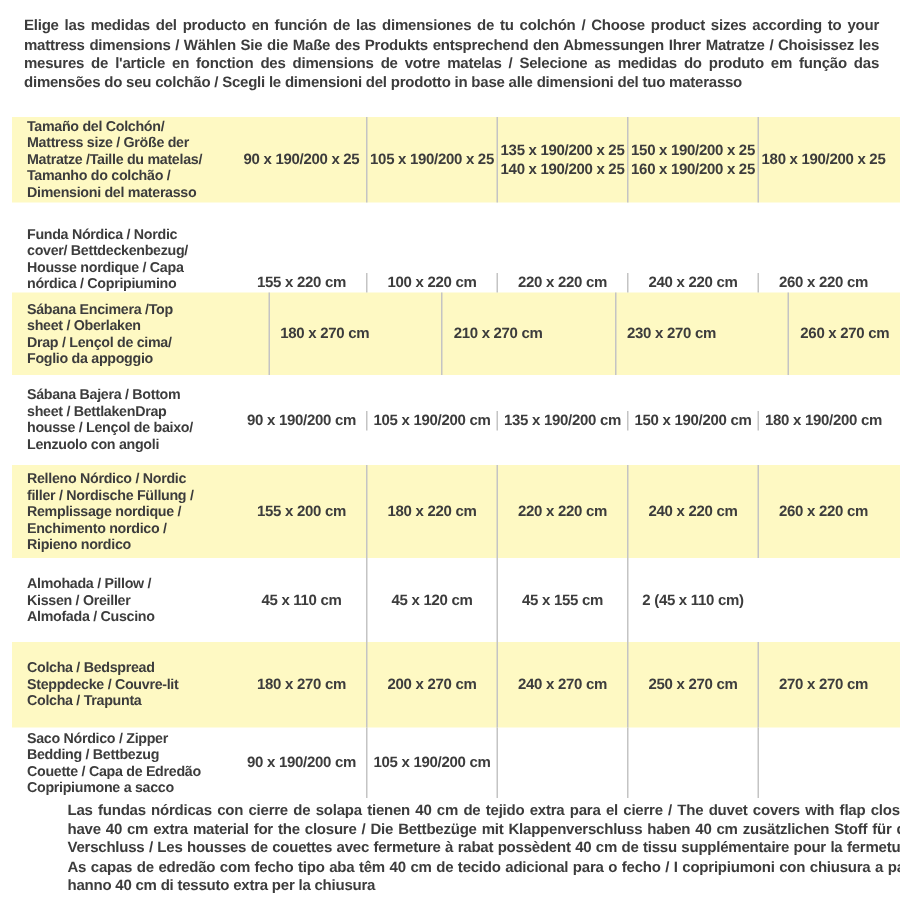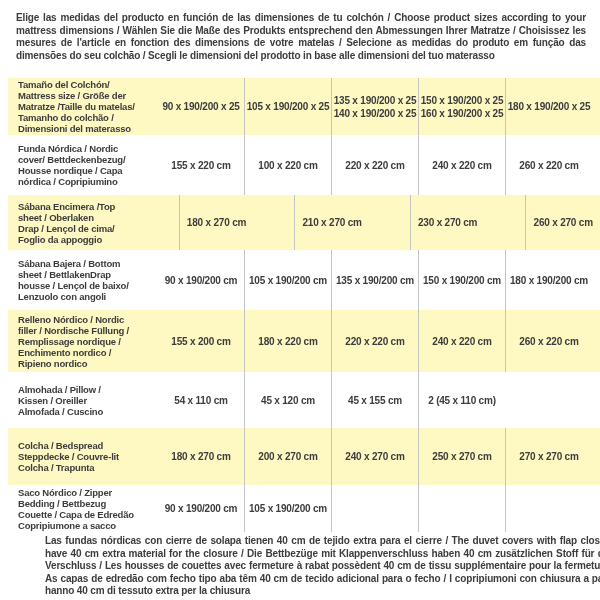--- a/index.html
+++ b/index.html
@@ -31,23 +31,23 @@
     left: 8px;
     top: 78px;
     width: 592px;
   }
   .trow {
     display: flex;
     align-items: stretch;
   }
   .trow.gray { background: #fef9c3; }
   .trow:nth-child(1) { height: 57px; }
-  .trow:nth-child(2) { height: 60px; }
+  .trow:nth-child(2) { height: 60px; align-items: flex-end; }
   .trow:nth-child(3) { height: 55px; gap: 41px; }
-  .trow:nth-child(4) { height: 60px; }
+  .trow:nth-child(4) { height: 60px; align-items: center; }
   .trow:nth-child(5) { height: 62px; }
   .trow:nth-child(6) { height: 56px; }
   .trow:nth-child(7) { height: 57px; }
   .trow:nth-child(8) { height: 47px; }
 
   .cell {
     display: flex;
     align-items: center;
     white-space: pre-line;
   }
@@ -135,21 +135,21 @@
     <div class="cell cell-value sep">180 x 220 cm</div>
     <div class="cell cell-value sep">220 x 220 cm</div>
     <div class="cell cell-value sep">240 x 220 cm</div>
     <div class="cell cell-value sep">260 x 220 cm</div>
   </div>
 
   <div class="trow">
     <div class="cell cell-label">Almohada  / Pillow /
 Kissen / Oreiller
 Almofada / Cuscino</div>
-    <div class="cell cell-value">54 x 110 cm</div>
+    <div class="cell cell-value">45 x 110 cm</div>
     <div class="cell cell-value sep">45 x 120 cm</div>
     <div class="cell cell-value sep">45 x 155 cm</div>
     <div class="cell cell-value sep">2 (45 x 110 cm)</div>
   </div>
 
   <div class="trow gray">
     <div class="cell cell-label">Colcha / Bedspread
 Steppdecke / Couvre-lit
 Colcha / Trapunta</div>
     <div class="cell cell-value">180 x 270 cm</div>

